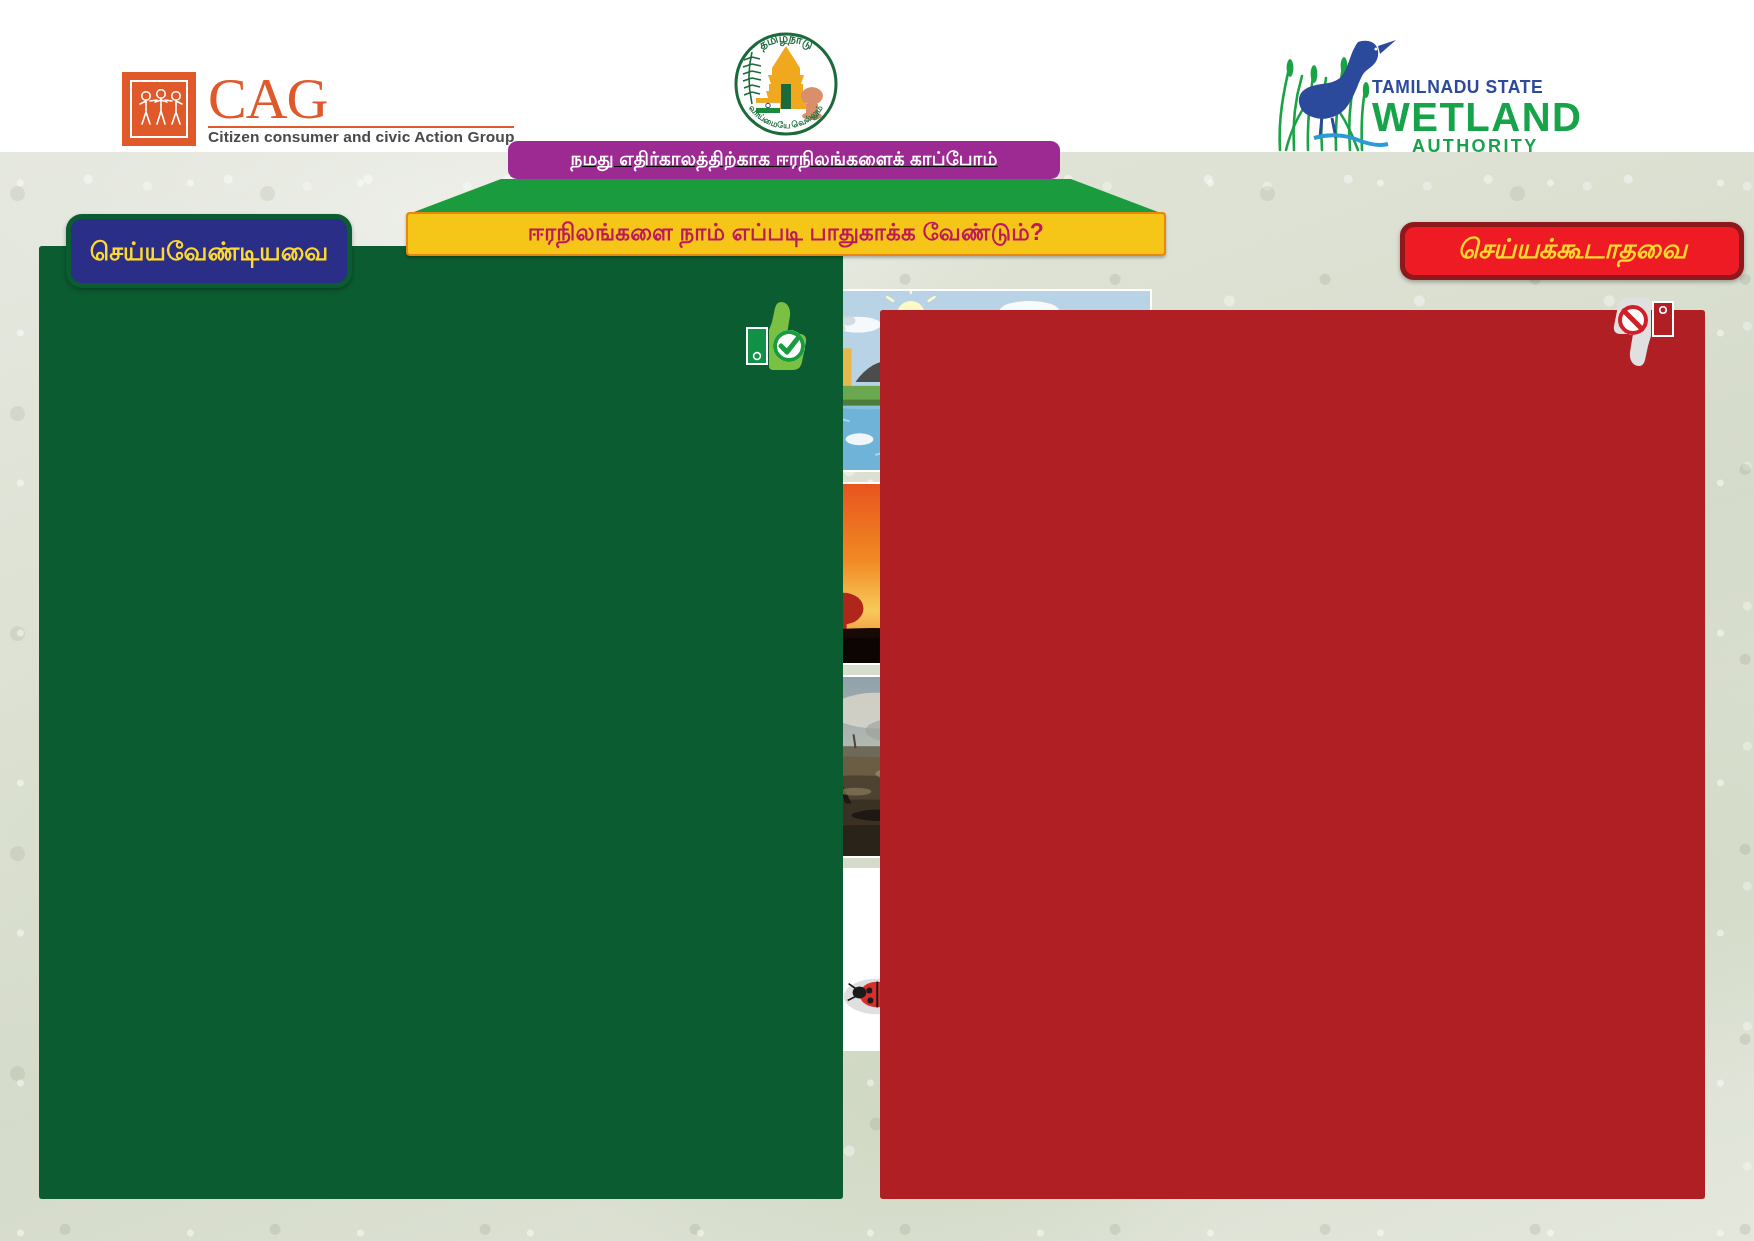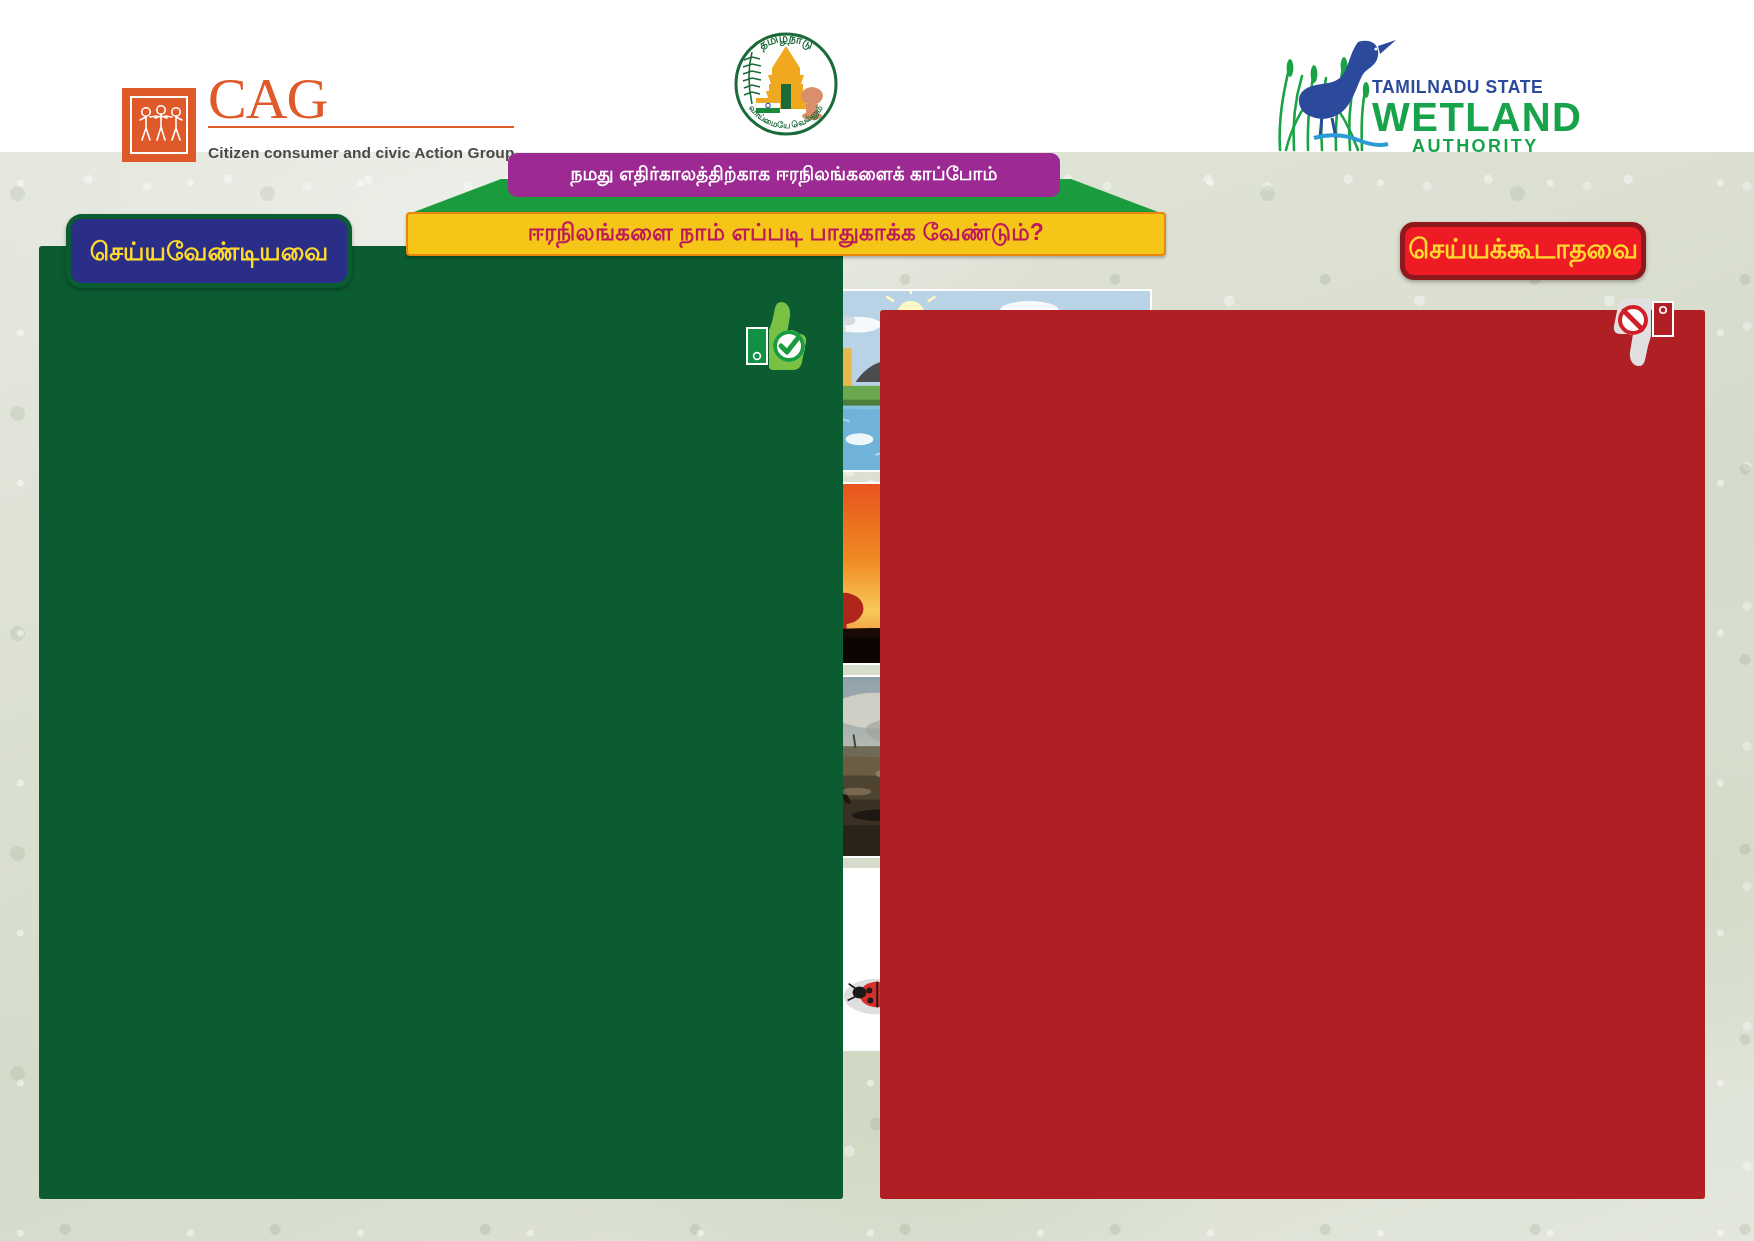--- a/index.html
+++ b/index.html
@@ -47,36 +47,36 @@
   }
   .cag-mark .inner { width:58px; height:58px; border:2px solid #fff; position:relative; }
   .cag-people { position:absolute; left:4px; top:5px; }
   .cag-text { margin-left:12px;margin-top:14px; }
   .cag-big {
     font-family:"Liberation Serif", "DejaVu Serif", serif;
     font-size:58px; line-height:.92; color:#e0592a; letter-spacing:-1px;
   }
   .cag-sub {
     font-size:15.5px; font-weight:bold; color:#4a4a4a;
-    border-top:2px solid #e0592a; padding-top:16px; margin-top:1px; letter-spacing:.1px;
+    border-top:2px solid #e0592a; padding-top:0; margin-top:1px; letter-spacing:.1px;
   }
 
   .tn-emblem { position:absolute; left:722px; top:24px; width:128px; height:124px; z-index:5; }
 
   .tnswa { position:absolute; left:1262px; top:34px; width:260px; height:118px; z-index:5;}
   .tnswa-txt { position:absolute; left:1372px; top:79px; z-index:6; text-align:left; }
   .tnswa-l1 { font-size:17.5px; font-weight:bold; color:#2b4a9b; letter-spacing:.6px; line-height:1; }
   .tnswa-l2 { font-size:40px; font-weight:bold; color:#17a34a; letter-spacing:1.5px; line-height:1.02; }
   .tnswa-l3 { font-size:18px; font-weight:bold; color:#17a34a; letter-spacing:2.4px; line-height:1; margin-left:40px;}
 
   
   .purple-banner {
-    position:absolute; left:508px; top:153px; width:552px; height:44px;
+    position:absolute; left:508px; top:141px; width:552px; height:38px;
     background:#9c2a92; border-radius:9px; z-index:6;
-    display:flex; align-items:center; justify-content:center;
+    display:flex; align-items:center; justify-content:center;text-decoration:underline;
   }
   .purple-banner span { color:#ffffff; font-size:18.5px; font-weight:bold; letter-spacing:.2px; white-space:nowrap;}
 
   
   .green-trap {
     position:absolute; left:406px; top:179px; width:760px; height:36px; z-index:4;
     background:#1a9c3e;
     clip-path: polygon(12.5% 0%, 87.5% 0%, 100% 100%, 0% 100%);
   }
   
@@ -97,24 +97,25 @@
   .badge-do {
     position:absolute; left:66px; top:214px; z-index:8;
     width:286px; height:74px; background:#2a2e86;
     border:5px solid #0b5c31; border-radius:16px;
     display:flex; flex-direction:row; align-items:center; justify-content:center;
     box-shadow:0 2px 4px rgba(0,0,0,.3);
   }
   .badge-do span { color:#ffd92e; font-size:25px; font-weight:bold; line-height:1.07; }
   .badge-dont {
     position:absolute; left:1400px; top:222px; z-index:8;
-    width:246px; height:58px; background:#ee1b24;
+    width:344px; height:58px; background:#ee1b24;
     border:5px solid #8e181c; border-radius:14px;
     display:flex; align-items:center; justify-content:center;
     box-shadow:0 2px 4px rgba(0,0,0,.3);
+    font-style:italic;
   }
   .badge-dont span { color:#ffd92e; font-size:27px; font-weight:bold; letter-spacing:-.2px; white-space:nowrap;}
 
   
   .thumb-up { position:absolute; left:745px; top:300px; z-index:9; width:62px; height:72px;}
   .thumb-down { position:absolute; left:1613px; top:298px; z-index:9; width:62px; height:70px;}
 
   
   .row { position:absolute; display:flex; align-items:center; }
   .pic {

